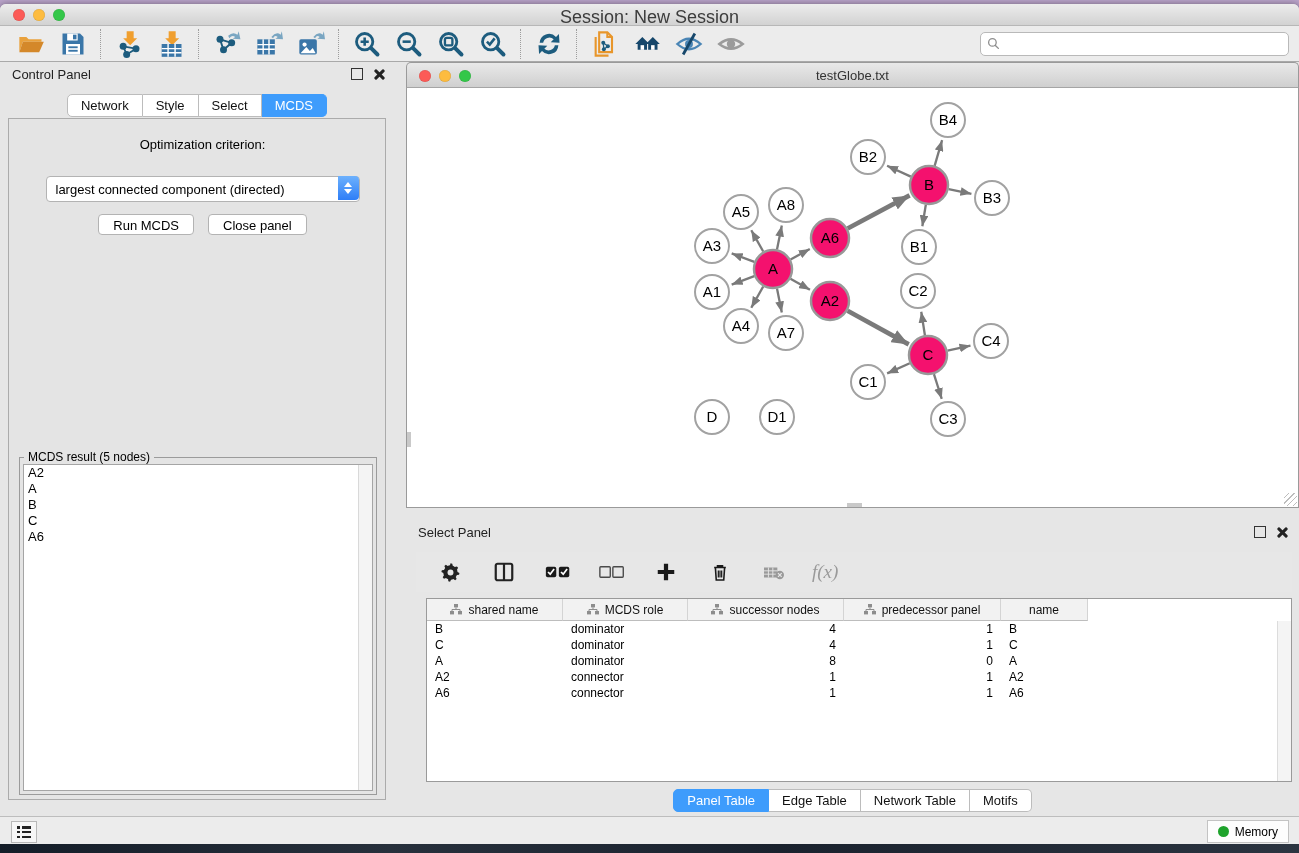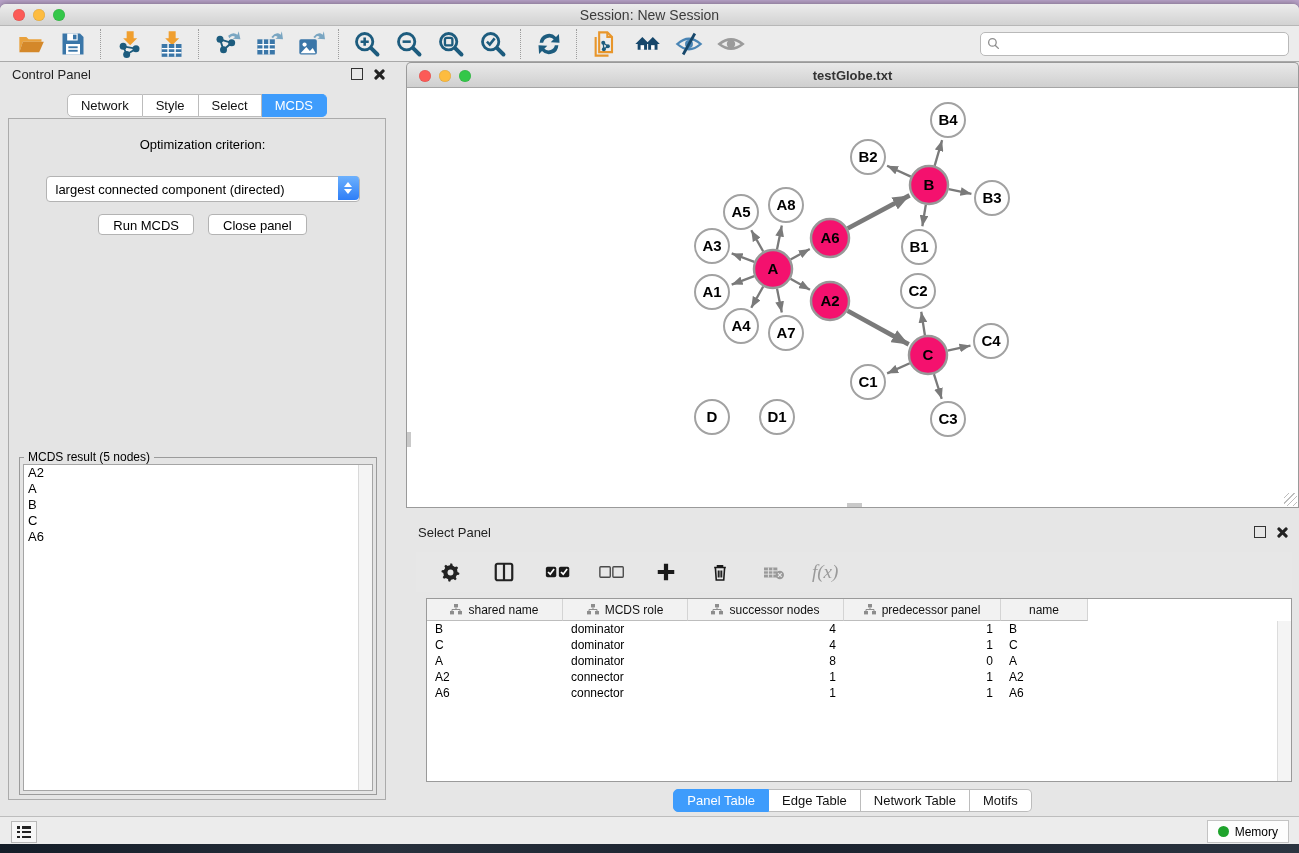--- a/index.html
+++ b/index.html
@@ -6,21 +6,21 @@
   body{font-family:"Liberation Sans",sans-serif;background:#111;}
   #app{position:relative;width:1299px;height:853px;overflow:hidden;background:#b9a3c9;}
   #desktop-bottom{position:absolute;left:0;top:843px;width:100%;height:10px;
     background:linear-gradient(90deg,#141d28,#27303c 30%,#1a222e 60%,#2b3440);}
   #window{position:absolute;left:0;top:4px;width:1299px;height:841px;background:#e6e6e6;
     border-radius:6px 6px 0 0;box-shadow:0 0 6px rgba(0,0,0,.4);}
 
   
   #titlebar{position:absolute;left:0;top:0;width:100%;height:21px;
     background:linear-gradient(#ececec,#d2d2d2);border-radius:6px 6px 0 0;border-bottom:1px solid #b7b7b7;}
-  #titlebar .title{position:absolute;left:0;right:0;top:3px;text-align:center;font-size:14px;color:#3c3c3c;}
+  #titlebar .title{position:absolute;left:0;right:0;top:3px;text-align:center;font-size:18px;color:#3c3c3c;}
   .lights{position:absolute;left:13px;top:5px;display:flex;gap:8px;}
   .light{width:12px;height:12px;border-radius:50%;box-shadow:inset 0 0 1px rgba(0,0,0,.3);}
   .light.red{background:#fc5b57;}
   .light.yellow{background:#fdbc40;}
   .light.green{background:#34c749;}
 
   
   #main-toolbar{position:absolute;left:0;top:22px;width:100%;height:36px;background:#ececec;
     border-bottom:1px solid #a9a9a9;display:flex;align-items:center;padding:0 10px;box-sizing:border-box;}
   .tbtn{width:42px;height:32px;display:flex;align-items:center;justify-content:center;flex:0 0 auto;}
@@ -59,21 +59,21 @@
   #cp-buttons{margin-top:12px;display:flex;justify-content:center;gap:14px;}
   .mac-btn{background:#fff;border:1px solid #b3b3b3;border-radius:4px;font-size:13px;color:#000;
     padding:2px 14px;height:21px;line-height:17px;box-sizing:border-box;}
   #mcds-fieldset{position:absolute;left:10px;right:8px;top:338px;bottom:4px;border:1px solid #9b9b9b;}
   #mcds-legend{position:absolute;top:-8px;left:4px;background:#e4e4e4;padding:0 4px;font-size:12px;color:#000;}
   #mcds-list{position:absolute;left:3px;right:3px;top:6px;bottom:3px;background:#fff;border:1px solid #a5a5a5;overflow:hidden;}
   #mcds-scroll{position:absolute;right:0;top:0;bottom:0;width:13px;background:#f4f4f4;border-left:1px solid #d9d9d9;}
   .mcds-item{font-size:13px;color:#000;padding:0 4px;line-height:16px;}
 
   
-  #net-window{position:absolute;left:406px;top:62px;width:893px;height:448px;font-weight:bold;}
+  #net-window{position:absolute;left:406px;top:62px;width:893px;height:448px;}
   #net-titlebar{position:absolute;left:0;top:0;right:0;height:26px;border:1px solid #9a9a9a;border-bottom:1px solid #a5a5a5;
     border-radius:5px 5px 0 0;background:linear-gradient(#e9e9e9,#cfcfcf);box-sizing:border-box;}
   #net-titlebar .title{position:absolute;left:0;right:0;top:5px;text-align:center;font-size:13px;color:#333;}
   #net-titlebar .lights{top:7px;left:12px;}
   #net-canvas{position:absolute;left:0;top:26px;right:0;bottom:2px;background:#fff;border:1px solid #9a9a9a;border-top:none;box-sizing:border-box;}
   #net-svg{position:absolute;left:0;top:0;}
   .nub{position:absolute;background:#c9c9c9;}
   .grip{position:absolute;right:1px;bottom:1px;width:13px;height:13px;
     background:repeating-linear-gradient(135deg,transparent 0 3px,#bdbdbd 3px 4px);}
 

